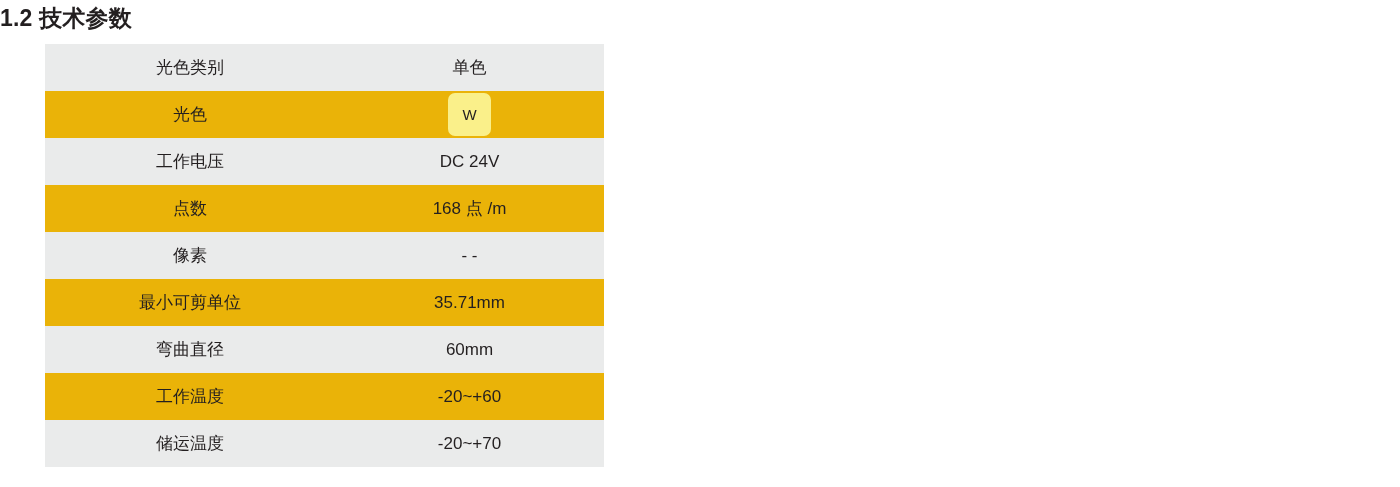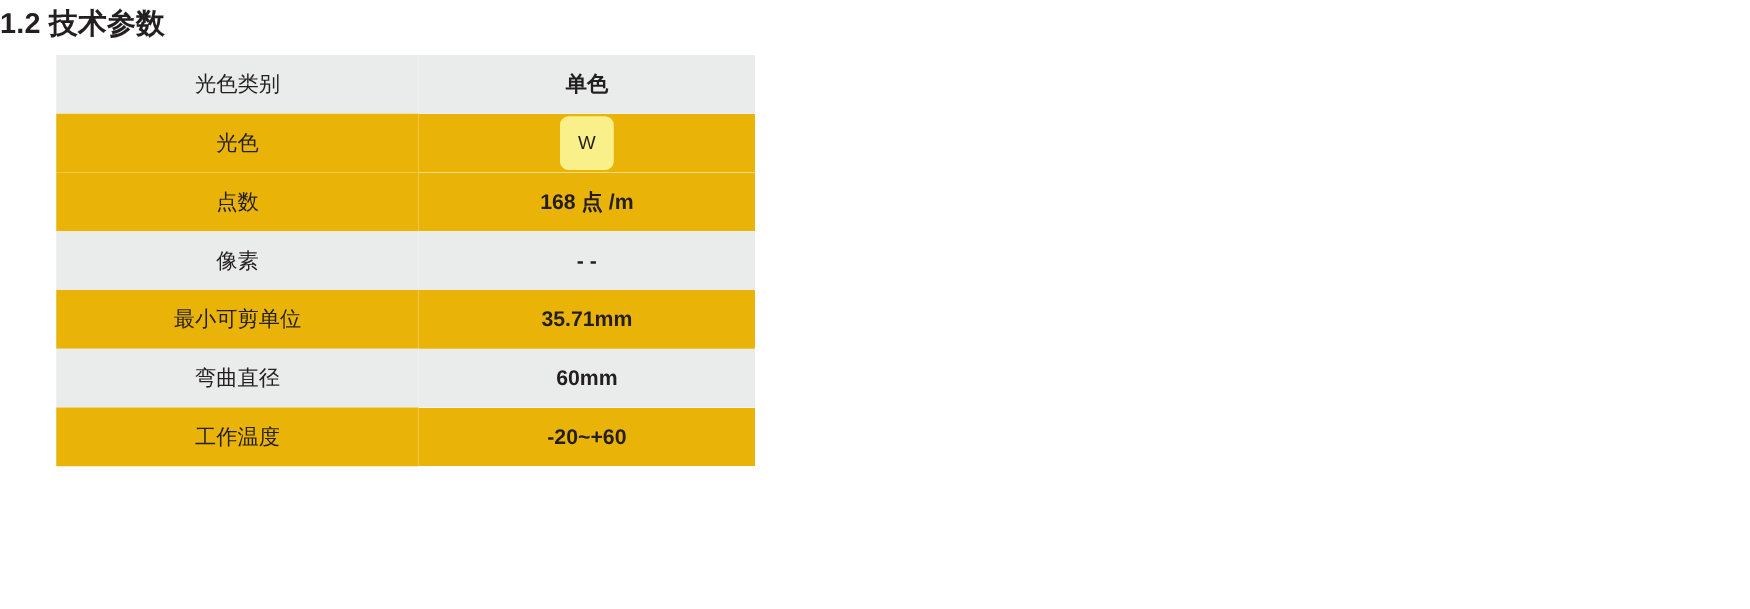--- a/index.html
+++ b/index.html
@@ -74,21 +74,20 @@
 
   .cell-value {
     width: 269px;
     text-align: center;
     white-space: nowrap;
     position: relative;
   }
 
   .cell-value .value-text {
     display: inline-block;
-    font-weight: bold;
   }
 
   .color-chip {
     display: inline-flex;
     align-items: center;
     justify-content: center;
     width: 43px;
     height: 43px;
     border-radius: 7px;
     background: #faf08a;
@@ -108,36 +107,44 @@
   <table class="spec-table">
     <tbody>
         <tr class="shaded">
           <td class="cell-label">光色类别</td>
           <td class="cell-value"><span class="value-text">单色</span></td>
         </tr>
         <tr class="plain">
           <td class="cell-label">光色</td>
           <td class="cell-value"><span class="color-chip">W</span></td>
         </tr>
+        <tr class="shaded">
+          <td class="cell-label">工作电压</td>
+          <td class="cell-value"><span class="value-text">DC 24V</span></td>
+        </tr>
         <tr class="plain">
           <td class="cell-label">点数</td>
           <td class="cell-value"><span class="value-text">168 点 /m</span></td>
         </tr>
         <tr class="shaded">
           <td class="cell-label">像素</td>
           <td class="cell-value"><span class="value-text">- -</span></td>
         </tr>
         <tr class="plain">
           <td class="cell-label">最小可剪单位</td>
           <td class="cell-value"><span class="value-text">35.71mm</span></td>
         </tr>
         <tr class="shaded">
           <td class="cell-label">弯曲直径</td>
           <td class="cell-value"><span class="value-text">60mm</span></td>
         </tr>
         <tr class="plain">
           <td class="cell-label">工作温度</td>
           <td class="cell-value"><span class="value-text">-20~+60</span></td>
         </tr>
+        <tr class="shaded">
+          <td class="cell-label">储运温度</td>
+          <td class="cell-value"><span class="value-text">-20~+70</span></td>
+        </tr>
       </tbody>
   </table>
 
 </div>
 
 </body></html>

